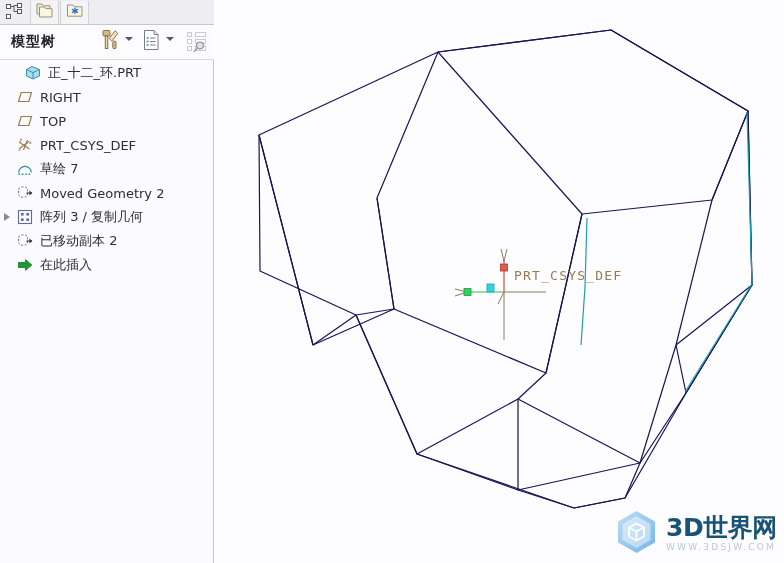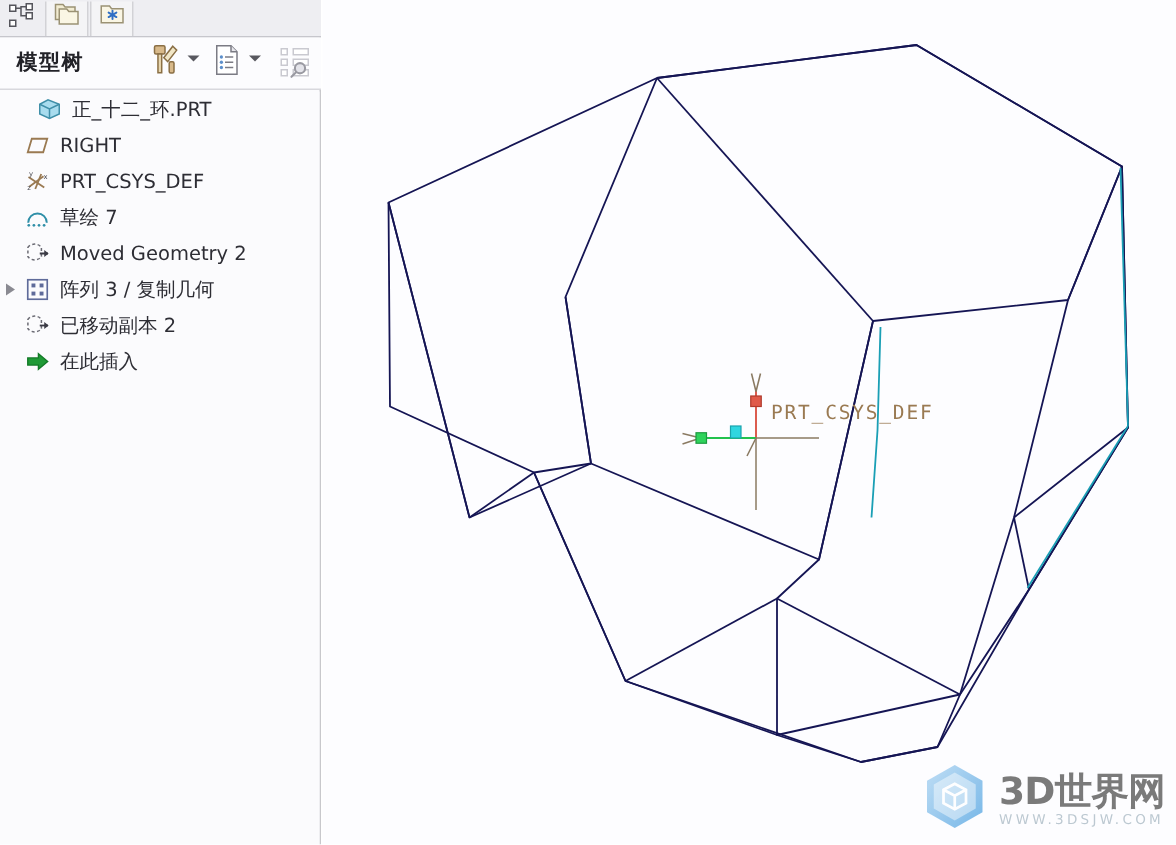--- a/index.html
+++ b/index.html
@@ -157,21 +157,21 @@
     display: flex; align-items: center;
     opacity: .95;
   }
   #wm-text-wrap {
     margin-left: 6px;
     display: flex; flex-direction: column;
   }
   #wm-main {
     font-size: 25px;
     font-weight: bold;
-    color: #737373;
+    color: #0c4a6e;
     line-height: 26px;
     font-family: "DejaVu Sans", sans-serif;
     letter-spacing: -0.5px;
   }
   #wm-sub {
     font-size: 9px;
     color: #b9c6cf;
     letter-spacing: 2.2px;
     line-height: 12px;
     font-family: "DejaVu Sans", sans-serif;
@@ -288,20 +288,29 @@
           <div class="tree-label">正_十二_环.PRT</div>
         </div>
         <div class="tree-row indent-1">
           <div class="tree-expander"></div>
           <div class="tree-icon">
             <svg width="18" height="18" viewBox="0 0 18 18">
               <path d="M5.2 4.5 L15.5 4.5 L12.8 13.5 L2.5 13.5 Z" fill="none" stroke="#9a7a52" stroke-width="1.2"></path>
             </svg>
           </div>
           <div class="tree-label">RIGHT</div>
+        </div>
+        <div class="tree-row indent-1">
+          <div class="tree-expander"></div>
+          <div class="tree-icon">
+            <svg width="18" height="18" viewBox="0 0 18 18">
+              <path d="M5.2 4.5 L15.5 4.5 L12.8 13.5 L2.5 13.5 Z" fill="none" stroke="#9a7a52" stroke-width="1.2"></path>
+            </svg>
+          </div>
+          <div class="tree-label">TOP</div>
         </div>
         <div class="tree-row indent-1">
           <div class="tree-expander"></div>
           <div class="tree-icon">
             <svg width="18" height="18" viewBox="0 0 18 18">
               <g stroke="#9a7a52" stroke-width="1.2" fill="none">
                 <path d="M7.5 14 L11.5 4"></path>
                 <path d="M3 6 L13.5 13"></path>
                 <path d="M3.5 12.5 L13 5.5"></path>
               </g>

